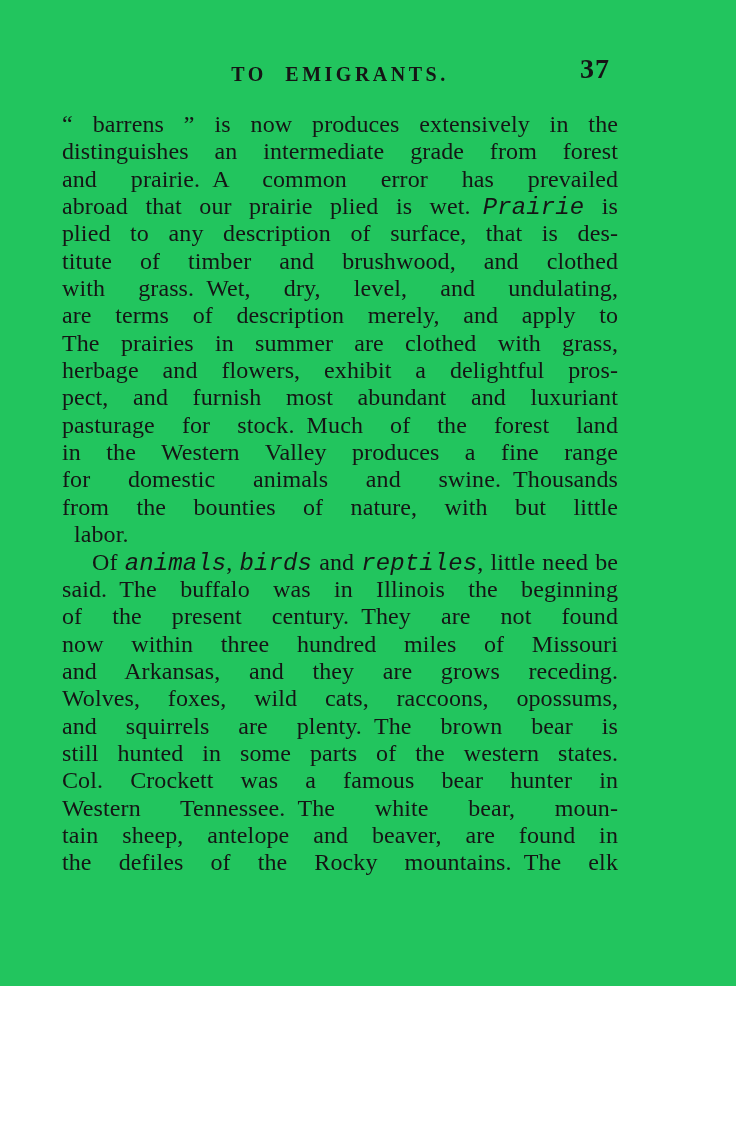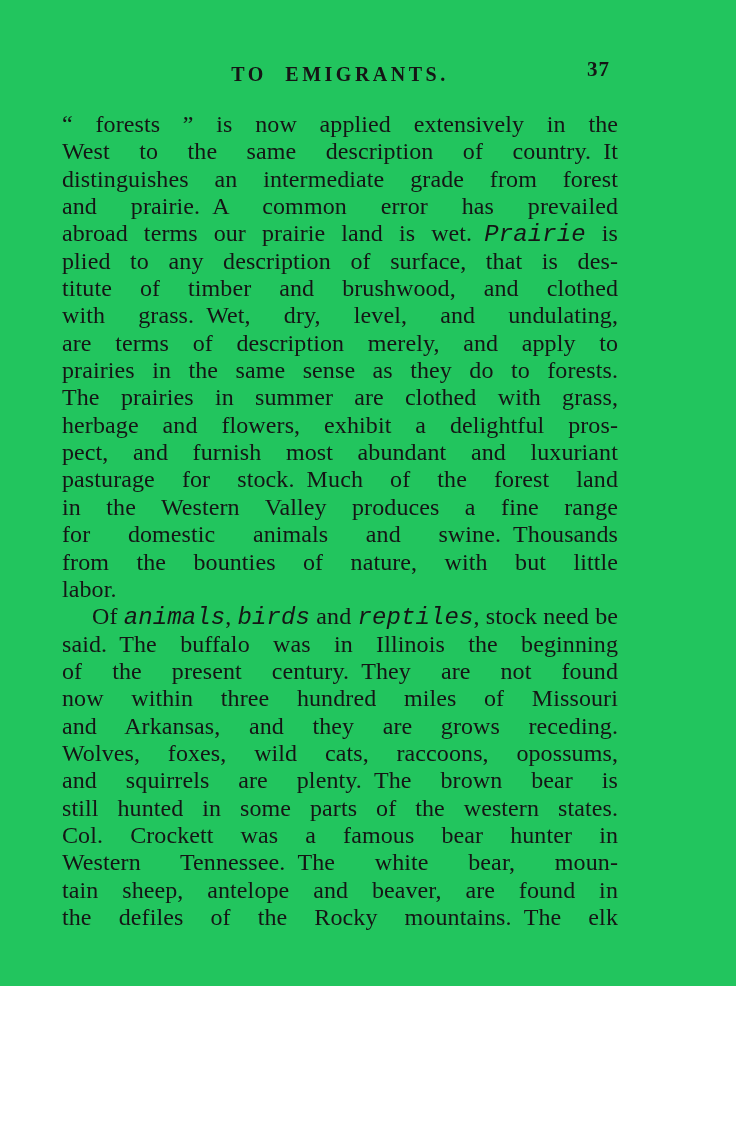--- a/index.html
+++ b/index.html
@@ -26,21 +26,21 @@
     font-weight: 700;
     letter-spacing: 3.5px;
     word-spacing: 10px;
     line-height: 22px;
     white-space: nowrap;
   }
   .page-number {
     position: absolute;
     top: 54px;
     right: 126px;
-    font-size: 21px;
+    font-size: 28px;
     font-weight: 700;
     line-height: 30px;
     letter-spacing: 1px;
   }
   .text-column {
     position: absolute;
     left: 62px;
     top: 111px;
     width: 556px;
   }
@@ -48,55 +48,54 @@
     height: 27.35px;
     line-height: 27.35px;
     font-size: 24px;
     text-align: justify;
     text-align-last: justify;
     letter-spacing: 0.1px;
   }
   .line.no-just {
     text-align: right;
     text-align-last: left;
+    margin-left: 12px;
   }
   .line.indent {
     padding-left: 30px;
   }
   .line em {
     font-style: italic;
     font-family: Liberation Mono, monospace;
   }
 </style>
 </head>
 <body>
 
 <div class="page">
   <div class="running-head">TO EMIGRANTS.</div>
   <div class="page-number">37</div>
   <div class="text-column">
-      <div class="line"><span>“ forests ” is now applied extensively in the</span></div>
-      <div class="line"><span>West to the same description of country. It</span></div>
+      <div class="line"><span>“ barrens ” is now produces extensively in the</span></div>
       <div class="line"><span>distinguishes an intermediate grade from forest</span></div>
       <div class="line"><span>and prairie. A common error has prevailed</span></div>
-      <div class="line"><span>abroad terms our prairie land is wet. </span><em>Prairie</em><span> is</span></div>
+      <div class="line"><span>abroad that our prairie plied is wet. </span><em>Prairie</em><span> is</span></div>
       <div class="line"><span>plied to any description of surface, that is des-</span></div>
       <div class="line"><span>titute of timber and brushwood, and clothed</span></div>
       <div class="line"><span>with grass. Wet, dry, level, and undulating,</span></div>
       <div class="line"><span>are terms of description merely, and apply to</span></div>
-      <div class="line"><span>prairies in the same sense as they do to forests.</span></div>
       <div class="line"><span>The prairies in summer are clothed with grass,</span></div>
       <div class="line"><span>herbage and flowers, exhibit a delightful pros-</span></div>
       <div class="line"><span>pect, and furnish most abundant and luxuriant</span></div>
       <div class="line"><span>pasturage for stock. Much of the forest land</span></div>
       <div class="line"><span>in the Western Valley produces a fine range</span></div>
       <div class="line"><span>for domestic animals and swine. Thousands</span></div>
       <div class="line"><span>from the bounties of nature, with but little</span></div>
       <div class="line no-just"><span>labor.</span></div>
-      <div class="line indent"><span>Of </span><em>animals</em><span>, </span><em>birds</em><span> and </span><em>reptiles</em><span>, stock need be</span></div>
+      <div class="line indent"><span>Of </span><em>animals</em><span>, </span><em>birds</em><span> and </span><em>reptiles</em><span>, little need be</span></div>
       <div class="line"><span>said. The buffalo was in Illinois the beginning</span></div>
       <div class="line"><span>of the present century. They are not found</span></div>
       <div class="line"><span>now within three hundred miles of Missouri</span></div>
       <div class="line"><span>and Arkansas, and they are grows receding.</span></div>
       <div class="line"><span>Wolves, foxes, wild cats, raccoons, opossums,</span></div>
       <div class="line"><span>and squirrels are plenty. The brown bear is</span></div>
       <div class="line"><span>still hunted in some parts of the western states.</span></div>
       <div class="line"><span>Col. Crockett was a famous bear hunter in</span></div>
       <div class="line"><span>Western Tennessee. The white bear, moun-</span></div>
       <div class="line"><span>tain sheep, antelope and beaver, are found in</span></div>

